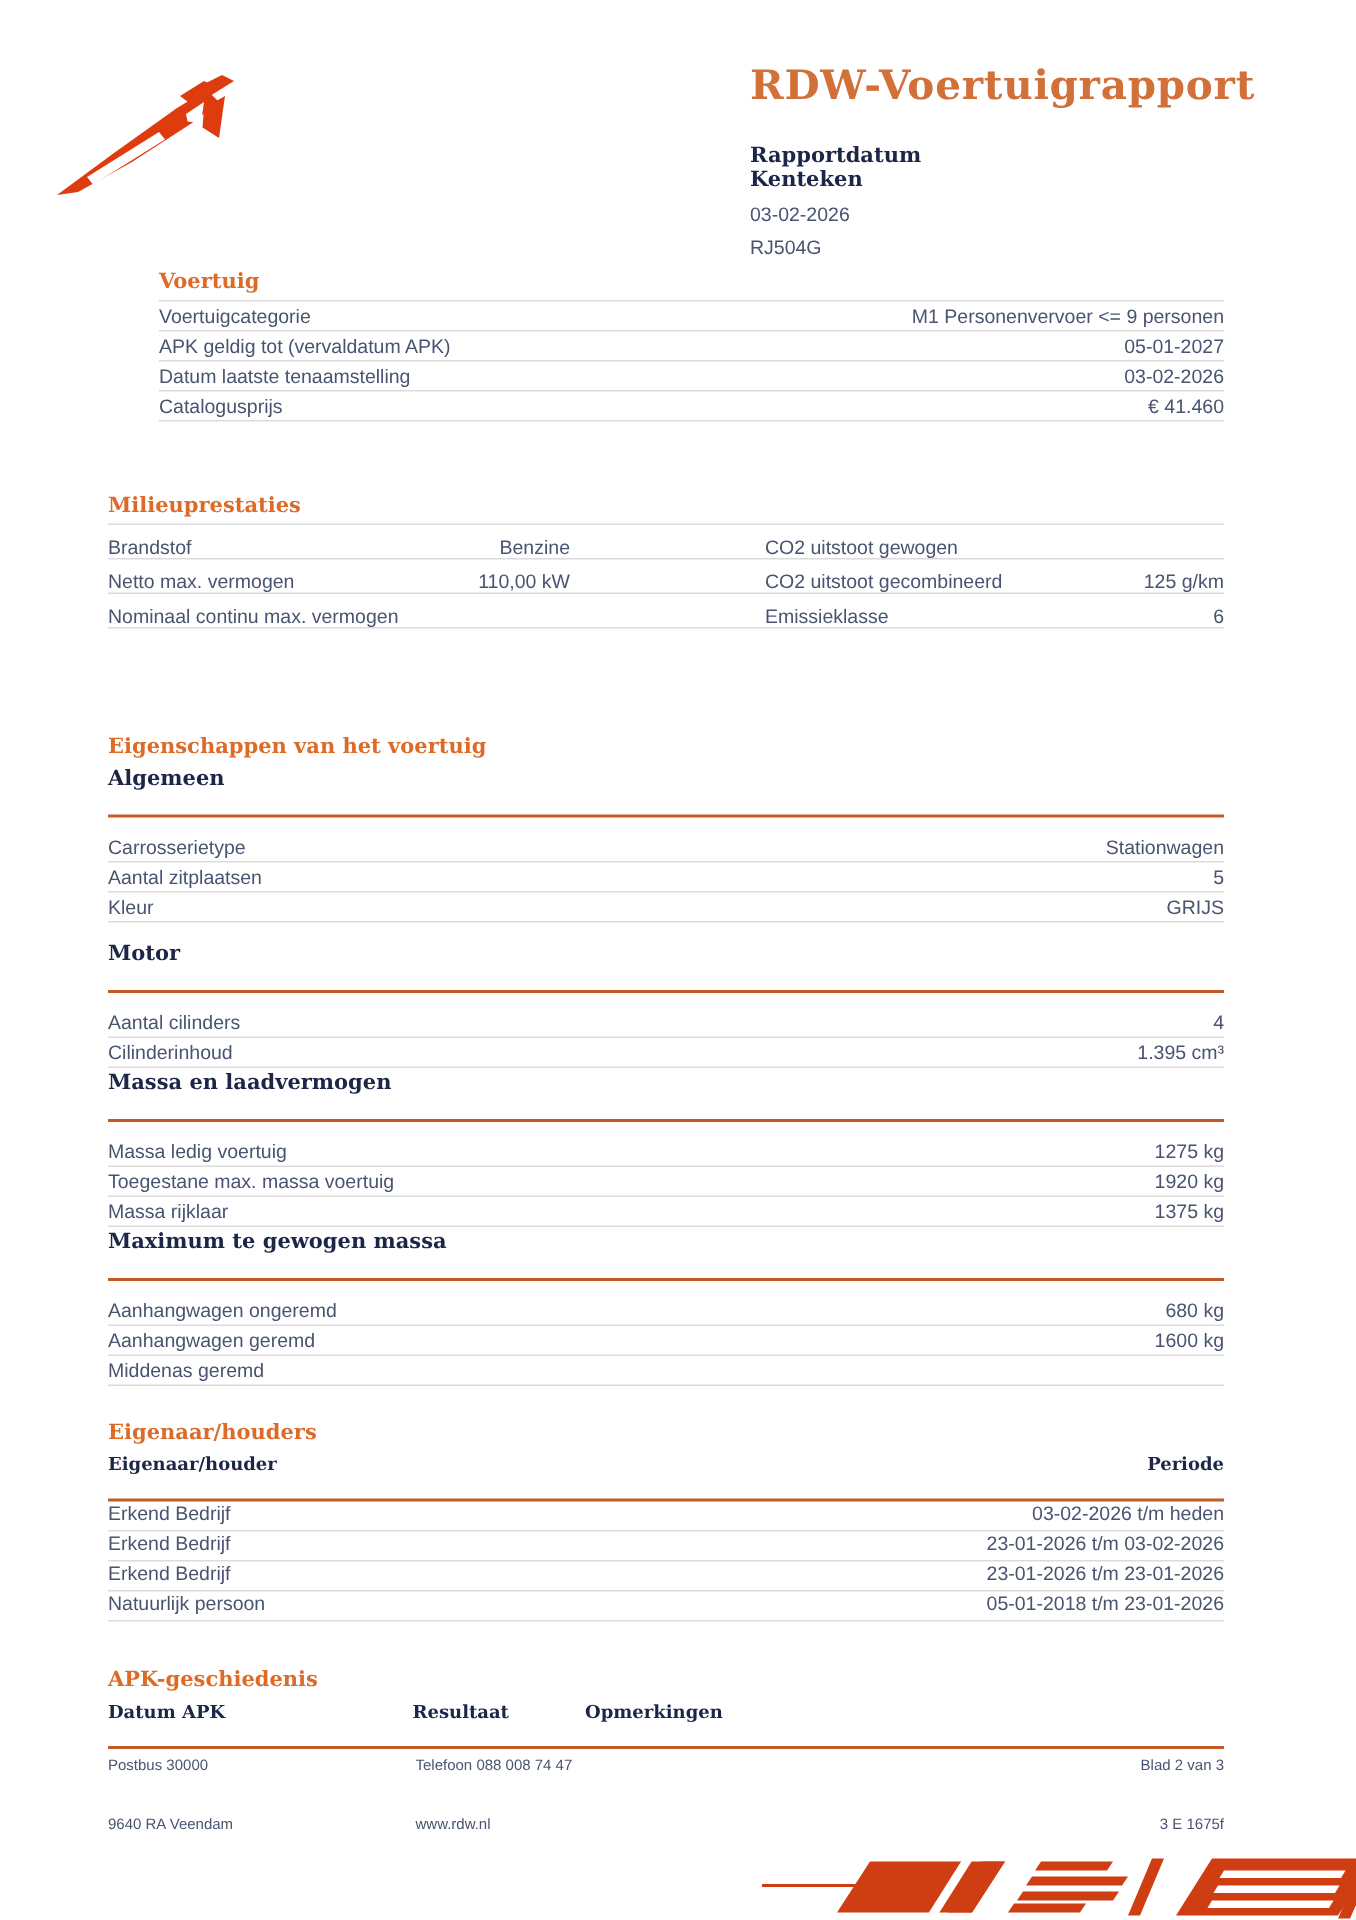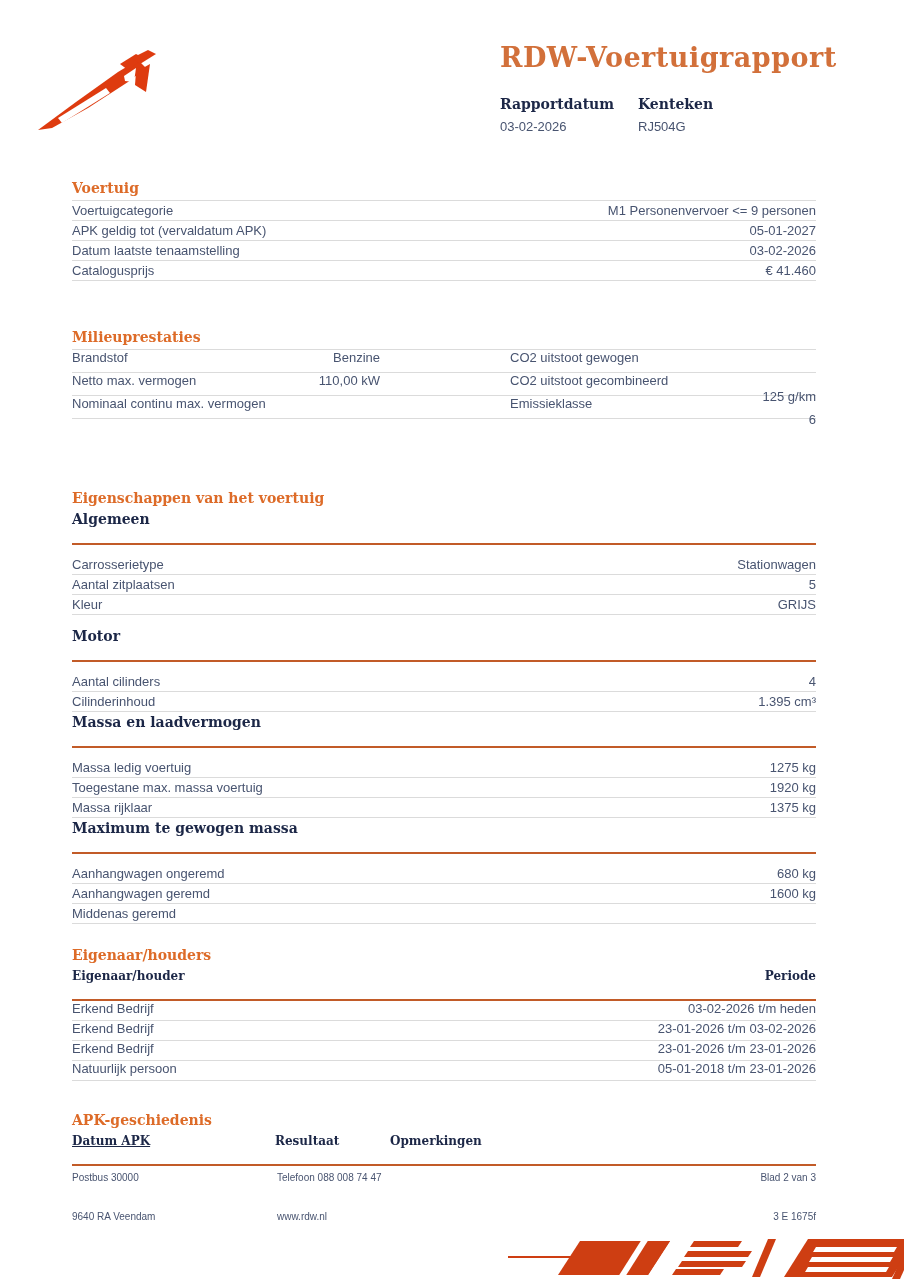--- a/index.html
+++ b/index.html
@@ -14,21 +14,21 @@
 
   
   .logo-text {
     font-family:"DejaVu Serif", serif; font-weight:bold;
     font-size:41px; color:#202B58; letter-spacing:1px;
   }
   .doc-title {
     font-family:"DejaVu Serif", serif; font-weight:bold;
     font-size:27px; color:#D2703A; letter-spacing:0.5px;
   }
-  .meta-row { display:flex; }
+  .meta-row { display:flex;flex-direction:column; }
   .meta-col { width:138px; }
   .meta-label {
     font-family:"DejaVu Serif", serif; font-weight:bold;
     font-size:14px; color:#1C2747;
   }
   .meta-value { font-size:13px; color:#485470; margin-top:7px; }
 
   
   .sec-title {
     font-family:"DejaVu Serif", serif; font-weight:bold;
@@ -46,36 +46,36 @@
   .kv-rows.pad { padding-top:6px; }
   .kv-row {
     display:flex; justify-content:space-between; align-items:center;
     height:20px; border-bottom:1px solid #DBDBDB; font-size:13px;
   }
   .kv-label { white-space:nowrap; }
   .kv-value { white-space:nowrap; text-align:right; }
 
   
   .m-row {
-    display:flex; align-items:flex-start; height:23px;
+    display:flex; align-items:flex-end; height:23px;
     border-bottom:1px solid #DBDBDB; font-size:13px;
   }
   .m-label-l { width:230px; }
   .m-value-l { width:78px; text-align:right; }
   .m-label-r { margin-left:130px; width:240px; }
   .m-value-r { flex:1; text-align:right;margin-top:16px; }
 
   
   .tbl-head {
     display:flex; justify-content:space-between; margin-top:6px;
     font-family:"DejaVu Serif", serif; font-weight:bold; font-size:12px;
     color:#1C2747; padding-bottom:16px; border-bottom:2px solid #C25B28;
   }
   .apk-head { justify-content:flex-start; }
-  .apk-col1 { width:203px;text-decoration:underline; }
+  .apk-col1 { width:203px; }
   .apk-col2 { width:115px; }
   .o-row {
     display:flex; justify-content:space-between; align-items:flex-start;
     height:20px; border-bottom:1px solid #DBDBDB; font-size:13px;
   }
 
   
   .footer-row { display:flex; font-size:10px; color:#485470; }
   .footer-row + .footer-row { margin-top:28px; }
   .f-col1 { width:205px; }
@@ -104,21 +104,21 @@
     <div class="meta-row">
       <div class="meta-col meta-label">Rapportdatum</div>
       <div class="meta-col meta-label">Kenteken</div>
     </div>
     <div class="meta-row">
       <div class="meta-col meta-value">03-02-2026</div>
       <div class="meta-col meta-value">RJ504G</div>
     </div>
   </div>
 
-  <div class="abs content" style="top:180px;">
+  <div class="abs content" style="top:180px;margin-left:34px;">
     <div class="sec-title">Voertuig</div>
     <div class="kv-rows topline">
 
         <div class="kv-row">
           <span class="kv-label">Voertuigcategorie</span>
           <span class="kv-value">M1 Personenvervoer &lt;= 9 personen</span>
         </div>
 
         <div class="kv-row">
           <span class="kv-label">APK geldig tot (vervaldatum APK)</span>

